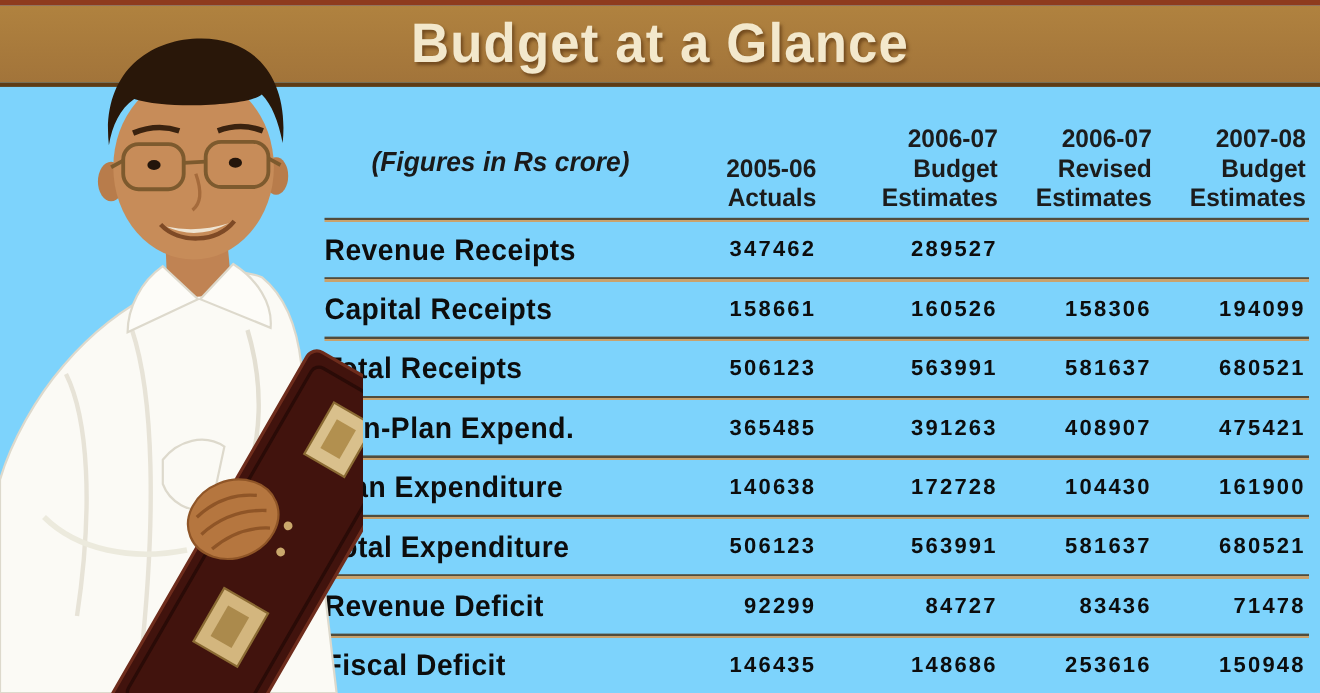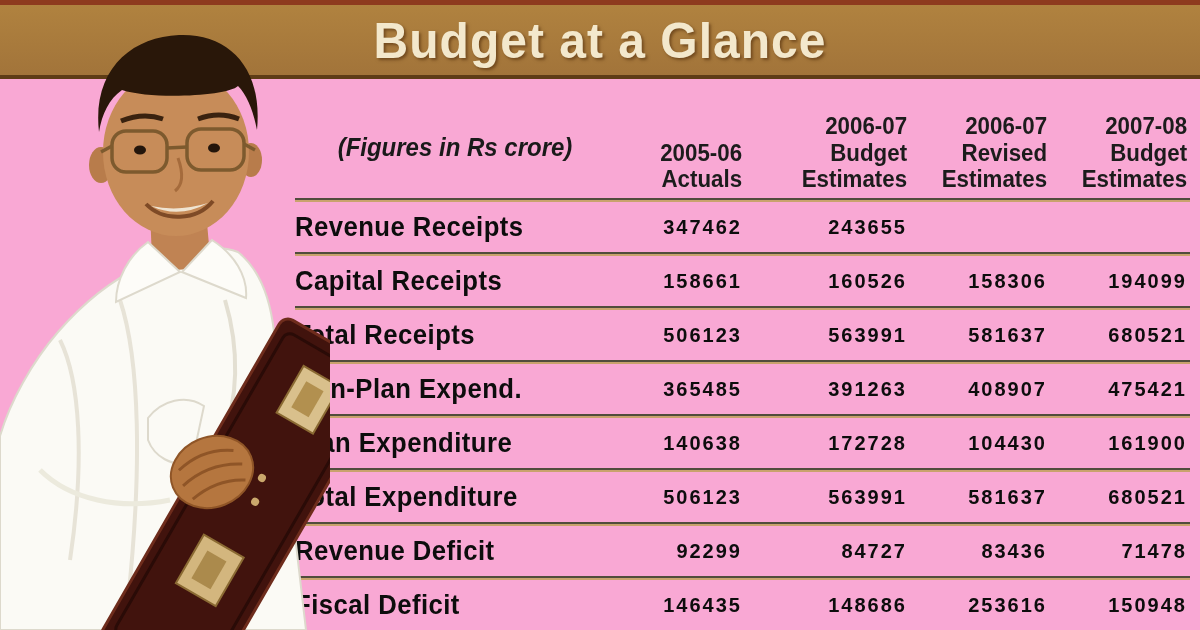--- a/index.html
+++ b/index.html
@@ -1,20 +1,20 @@
 <!DOCTYPE html>
 <html><head>
 <meta charset="utf-8">
 <style>
   html, body { margin: 0; padding: 0; }
   body { font-family: "Liberation Sans", sans-serif; }
   .page {
     position: relative;
     width: 1200px; height: 630px;
-    background: #f9a8d4;
+    background: #7dd3fc;
     overflow: hidden;
   }
   
   .header-bar {
     position: absolute; top: 0; left: 0; width: 1200px; height: 79px;
     box-sizing: border-box;
     background: linear-gradient(#b0823f, #a2743a);
     border-top: 5px solid #8e3a1e;
     border-bottom: 4px solid #5e3c16;
     display: flex; align-items: center; justify-content: center;
@@ -165,21 +165,21 @@
           <span class="line">2007-08</span>
           <span class="line">Budget</span>
           <span class="line">Estimates</span>
         </div>
 </div>
     <div class="tbody">
   <div class="sep"></div>
   <div class="row grid-row">
     <div class="cell label">Revenue Receipts</div>
     <div class="cell num">347462</div>
-    <div class="cell num">243655</div>
+    <div class="cell num">289527</div>
   </div>
 
   <div class="sep"></div>
   <div class="row grid-row">
     <div class="cell label">Capital Receipts</div>
     <div class="cell num">158661</div>
     <div class="cell num">160526</div>
     <div class="cell num">158306</div>
     <div class="cell num">194099</div>
   </div>

